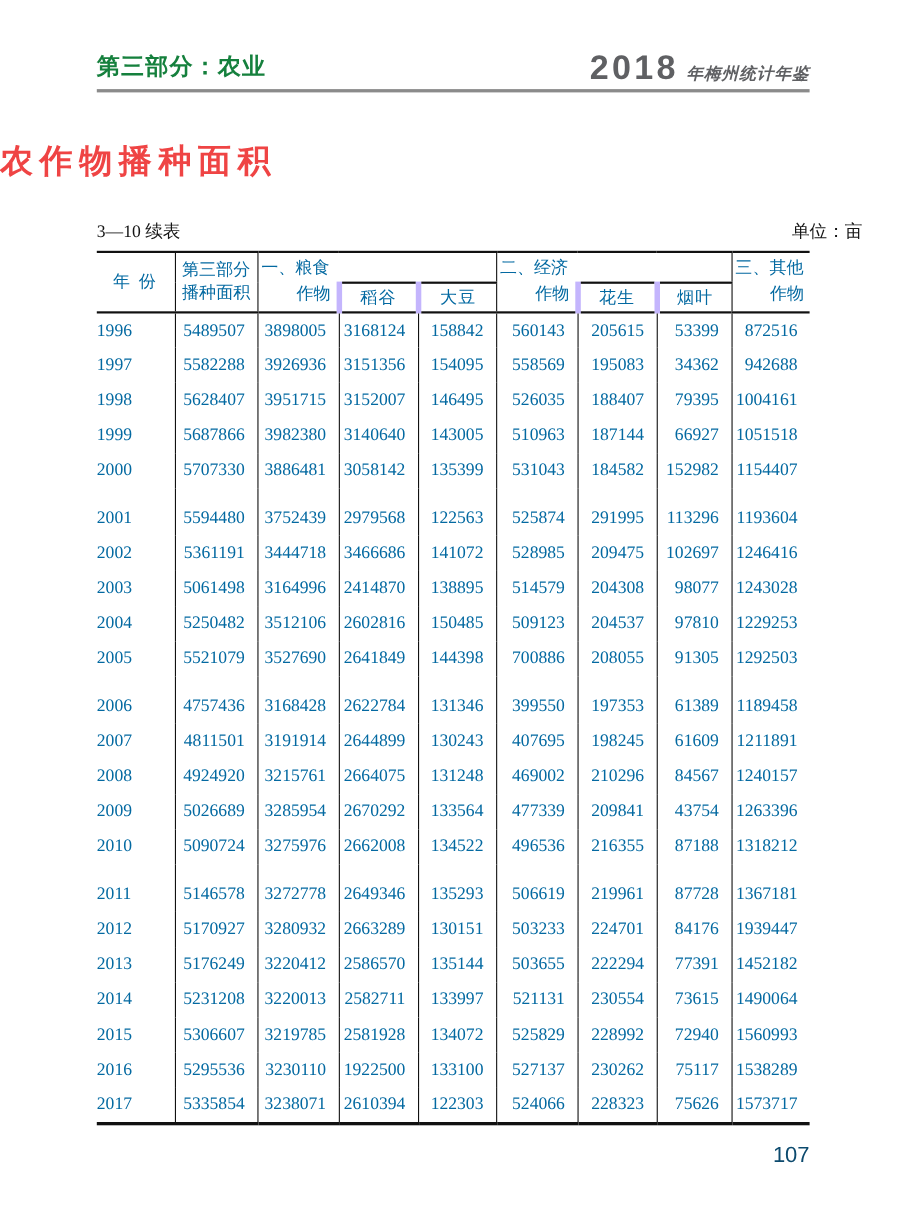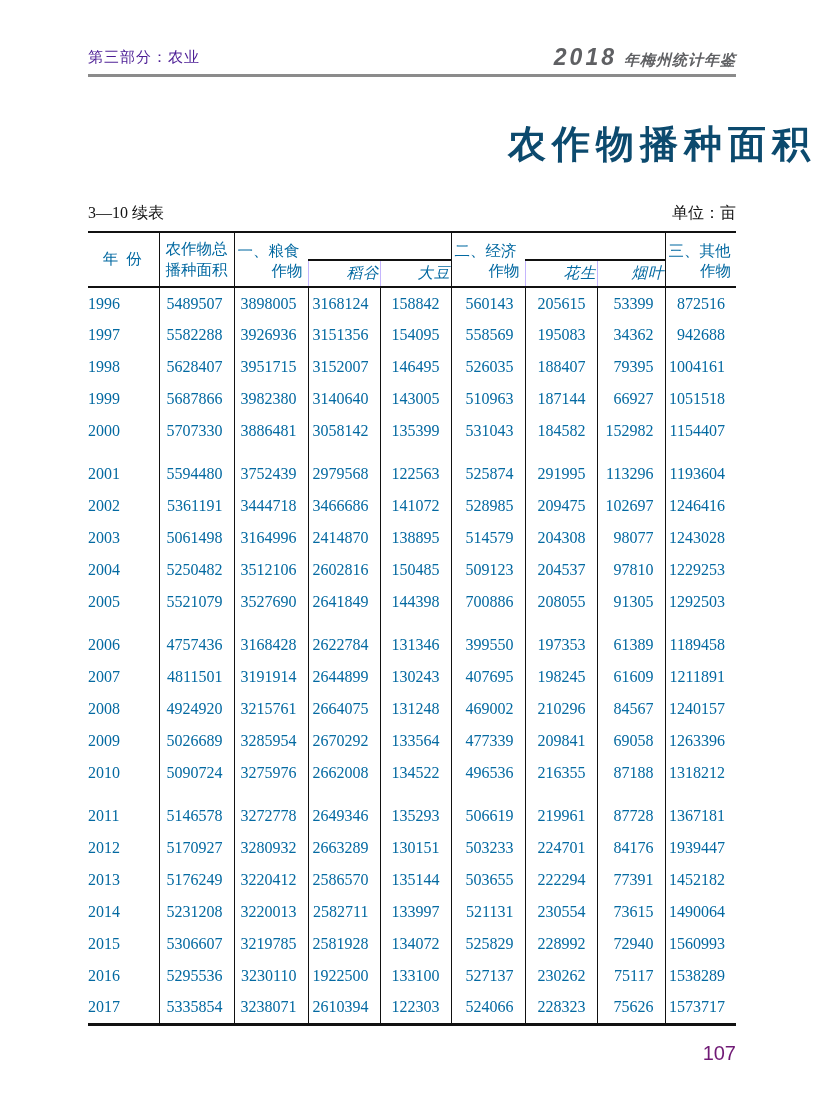--- a/index.html
+++ b/index.html
@@ -17,61 +17,60 @@
   .runner {
     margin: 46px 80px 0 88px;
     border-bottom: 3px solid #8b8b8b;
     padding-bottom: 4px;
     display: flex;
     justify-content: space-between;
     align-items: flex-end;
   }
   .runner-left {
     font-family: "Liberation Sans", "DejaVu Sans", sans-serif;
-    font-weight: normal;
-    font-size: 15px;
-    color: #4c1d95;
+    font-weight: bold;
+    font-size: 21px;
+    color: #15803d;
     letter-spacing: 1px;
     padding-bottom: 3px;
   }
   .runner-right {
     display: flex;
     align-items: baseline;
     color: #5f6063;
   }
   .yb-year {
     font-family: "Liberation Sans", "DejaVu Sans", sans-serif;
-    font-style: italic;
     font-weight: 800;
-    font-size: 23px;
+    font-size: 31px;
     letter-spacing: 3px;
     line-height: 1;
     margin-right: 7px;
   }
   .yb-title {
     font-family: "Liberation Sans", "DejaVu Sans", sans-serif;
     font-style: italic;
     font-weight: bold;
     font-size: 15px;
     letter-spacing: 1px;
   }
 
   
   .doc-title {
     margin-top: 42px;
-    text-align: right;
-    font-size: 38px;
+    text-align: left;
+    font-size: 30px;
     font-weight: bold;
     letter-spacing: 6px;
-    color: #0c4a6e;
+    color: #ef4444;
   }
 
   
   .meta {
-    margin: 33px 80px 0 88px;
+    margin: 33px 32px 0 88px;
     display: flex;
     justify-content: space-between;
     font-size: 16px;
     color: #141414;
   }
 
   
   table.stat-table {
     margin: 7px 0 0 88px;
     width: 648px;
@@ -88,48 +87,48 @@
   }
   thead tr.h1 { height: 28px; }
   thead tr.h2 { height: 27px; }
   .th-year, .th-center, .th-group { border-bottom: 2px solid #111; }
   .th-year { text-align: center; letter-spacing: 2px; }
   .th-center { border-left: 1px solid #111; }
   .th-center .stack { display: flex; flex-direction: column; align-items: center; line-height: 1.35; }
   .th-group { border-left: 1px solid #111; }
   .th-group .stack {
     display: flex; flex-direction: column;
-    justify-content: flex-end;
+    justify-content: space-between;
     height: 48px;
     padding: 1px 5px 2px 3px;
     line-height: 1.3;
   }
   .th-group .line-top { text-align: left; white-space: nowrap; }
   .th-group .line-bottom { text-align: right; }
   .th-spacer { border-bottom: 1px solid #111; }
-  .th-sub { border-left: 1px solid #c4b5fd; border-bottom: 2px solid #111; text-align: right; letter-spacing: 1px; font-style: italic; }
+  .th-sub { border-left: 5px solid #c4b5fd; border-bottom: 2px solid #111; text-align: center; letter-spacing: 1px; }
 
   tbody td {
     height: 32px;
     vertical-align: middle;
     text-align: right;
     padding-right: 11px;
   }
   tbody td:not(:first-child) { border-left: 1px solid #111; }
   tbody td.c-year { text-align: left; padding-right: 0; }
   tbody tr.block-start td { padding-top: 11px; height: 43px; }
   tbody tr:last-child td { border-bottom: 3px solid #111; }
 
   
   .page-number {
     margin: 16px 80px 0 0;
     text-align: right;
     font-family: "Liberation Sans", "DejaVu Sans", sans-serif;
     font-size: 20px;
-    color: #701a75;
+    color: #0c4a6e;
   }
 </style>
 </head>
 <body>
 
 <div class="page">
 
   <header class="runner">
     <span class="runner-left">第三部分：农业</span>
     <span class="runner-right">
@@ -155,21 +154,21 @@
         <col style="width:74px">
       <col style="width:72px">
         <col style="width:68px">
         <col style="width:71px">
     </colgroup>
     <thead>
       <tr class="h1">
         <th rowspan="2" class="th-year">年  份</th>
         <th rowspan="2" class="th-center">
           <span class="stack">
-            <span>农作物总</span>
+            <span>第三部分</span>
             <span>播种面积</span>
           </span>
         </th>
         <th rowspan="2" class="th-group">
           <span class="stack">
             <span class="line-top">一、粮食</span>
             <span class="line-bottom">作物</span>
           </span>
         </th>
         <th colspan="2" class="th-spacer"></th>
@@ -339,21 +338,21 @@
           <td class="c-num">1240157</td>
         </tr>
         <tr>
           <td class="c-year">2009</td>
           <td class="c-num">5026689</td>
           <td class="c-num">3285954</td>
           <td class="c-num">2670292</td>
           <td class="c-num">133564</td>
           <td class="c-num">477339</td>
           <td class="c-num">209841</td>
-          <td class="c-num">69058</td>
+          <td class="c-num">43754</td>
           <td class="c-num">1263396</td>
         </tr>
         <tr>
           <td class="c-year">2010</td>
           <td class="c-num">5090724</td>
           <td class="c-num">3275976</td>
           <td class="c-num">2662008</td>
           <td class="c-num">134522</td>
           <td class="c-num">496536</td>
           <td class="c-num">216355</td>

